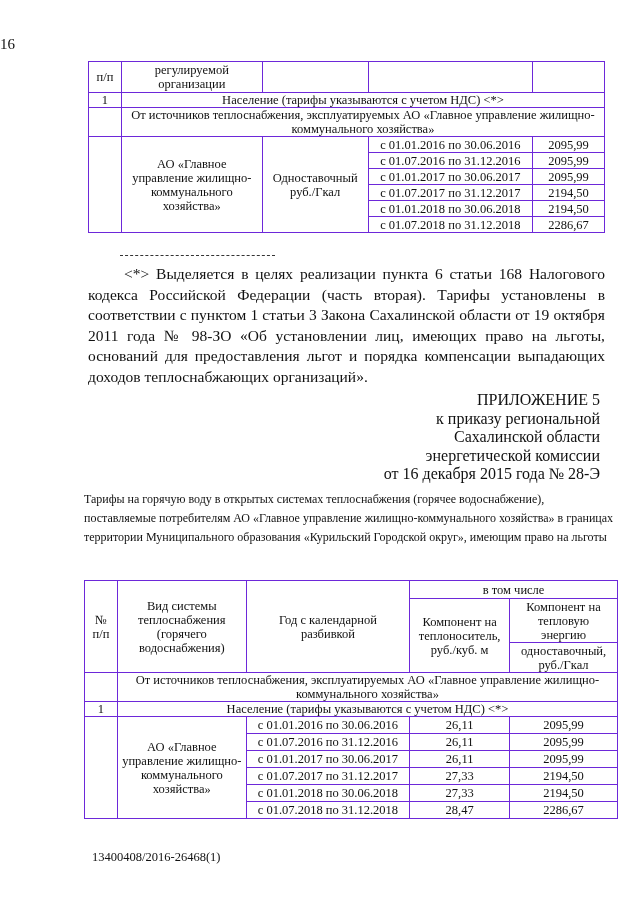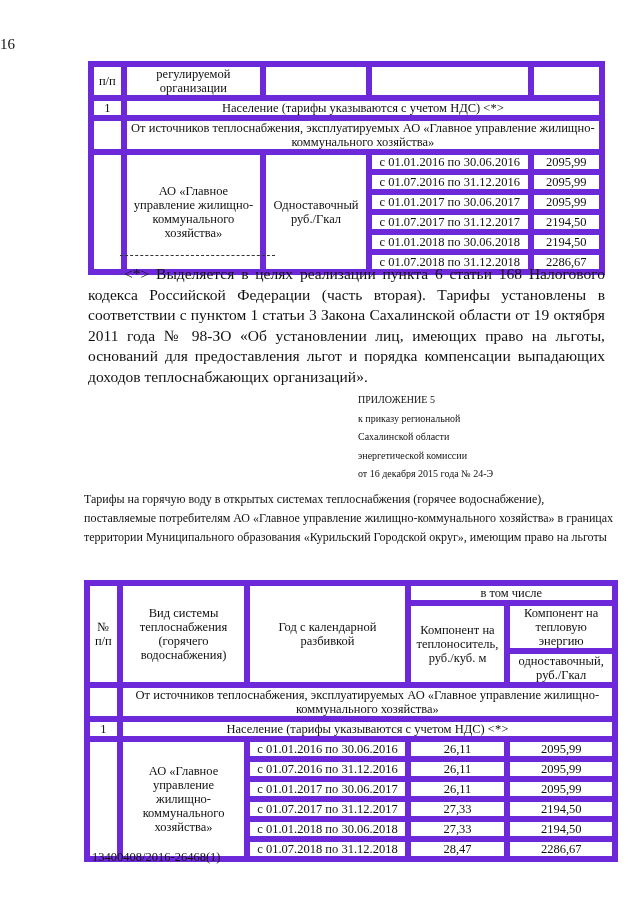--- a/index.html
+++ b/index.html
@@ -2,35 +2,35 @@
 <html><head>
 <meta charset="utf-8">
 <style>
   html, body { margin:0; padding:0; background:#ffffff; }
   body { width:640px; height:905px; position:relative; overflow:hidden;
          font-family:"Liberation Serif", "DejaVu Serif", serif; color:#111; }
   .abs { position:absolute;text-align:center; }
   .page-num { left:0; width:640px; top:36px; text-align:left; font-size:15px; }
 
   table { border-collapse:collapse; position:absolute; font-size:12.5px; line-height:14px; }
-  td { border:6px solid #6d28d9; padding:0 4px; vertical-align:middle; }
+  td { border:1px solid #6d28d9; padding:0 4px; vertical-align:middle; }
   .c { text-align:center; }
   .l { text-align:center; }
 
   
   #t1 { left:88px; top:61px; width:517px; }
   
   #t2 { left:84px; top:580px; width:534px; }
 
   .foot-rule { left:120px; top:255px; width:155px; border-top:1px dashed #333; height:0; }
   .footnote { left:88px; top:264px; width:517px; font-size:15.5px; line-height:20.5px;
               text-align:justify; }
   .footnote .first { text-indent:36px; display:block; }
 
-  .appendix { left:358px; top:391px; width:250px; text-align:left; font-size:10px; line-height:18.5px; }
+  .appendix { left:350px; top:391px; width:250px; text-align:right; font-size:16px; line-height:18.5px; }
   .heading { left:84px; top:490px; width:534px; text-align:left; font-size:12px; line-height:18.8px; }
   .docid { left:92px; top:850px; font-size:12.5px; }
 </style>
 </head>
 <body>
 
 <div class="abs page-num">16</div>
 
 <table id="t1">
   <colgroup>
@@ -89,21 +89,21 @@
 <div class="abs foot-rule"></div>
 <div class="abs footnote">
   <span class="first">&lt;*&gt; Выделяется в целях реализации пункта 6 статьи 168 Налогового кодекса Российской Федерации (часть вторая). Тарифы установлены в соответствии с пунктом 1 статьи 3 Закона Сахалинской области от 19 октября 2011 года № 98-ЗО «Об установлении лиц, имеющих право на льготы, оснований для предоставления льгот и порядка компенсации выпадающих доходов теплоснабжающих организаций».</span>
 </div>
 
 <div class="abs appendix">
   <div>ПРИЛОЖЕНИЕ 5</div>
   <div>к приказу региональной</div>
   <div>Сахалинской области</div>
   <div>энергетической комиссии</div>
-  <div>от 16 декабря 2015 года № 24-Э</div>
+  <div>от 16 декабря 2015 года № 28-Э</div>
 </div>
 
 <div class="abs heading">Тарифы на горячую воду в открытых системах теплоснабжения (горячее водоснабжение), поставляемые потребителям АО «Главное управление жилищно-коммунального хозяйства» в границах территории Муниципального образования «Курильский Городской округ», имеющим право на льготы</div>
 
 <table id="t2">
   <colgroup>
     <col style="width:33px">
       <col style="width:129px">
       <col style="width:164px">
       <col style="width:100px">

